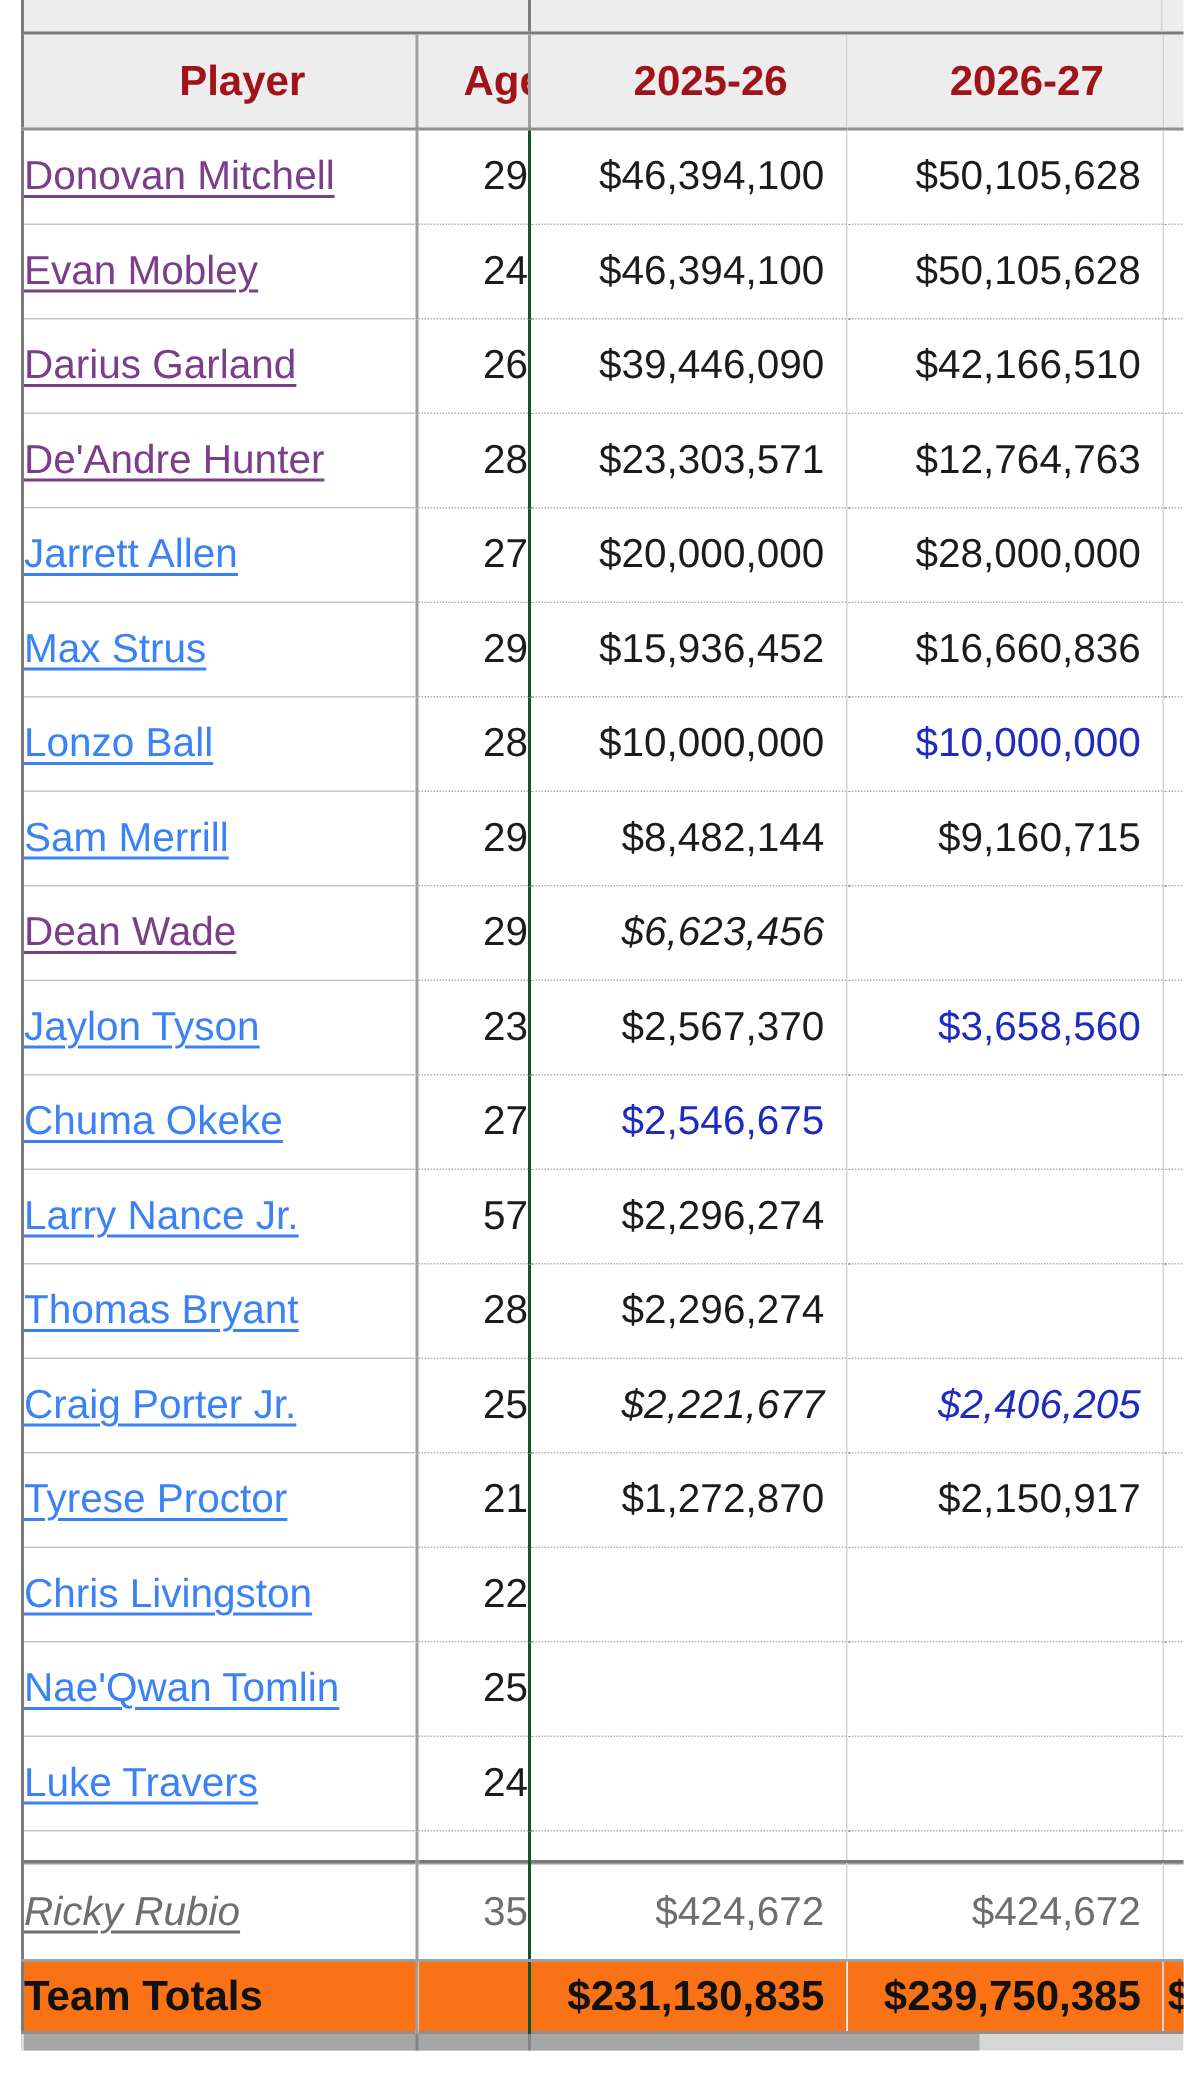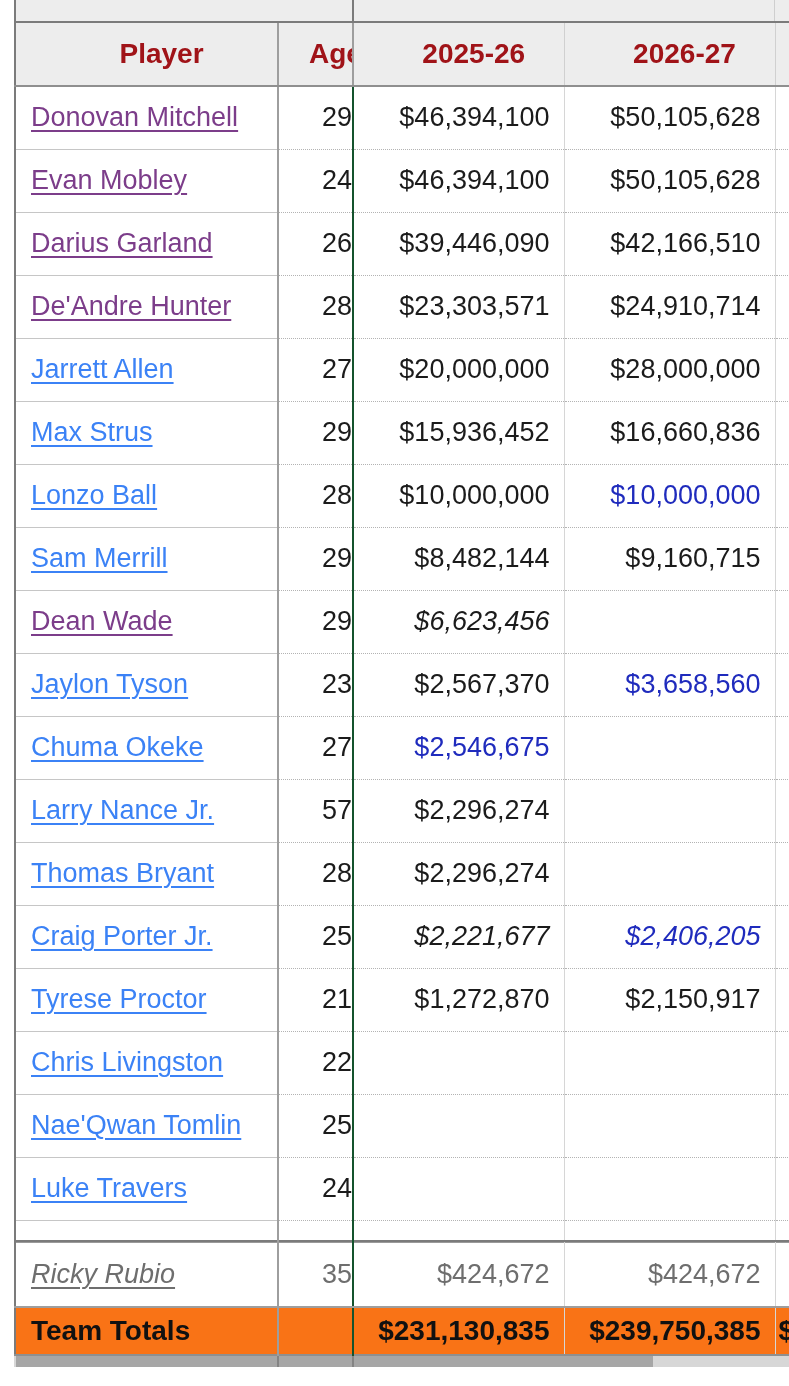--- a/index.html
+++ b/index.html
@@ -31,21 +31,21 @@
   
   .main th{
     height:63px;background:#ededed;color:#a01318;font-weight:bold;font-size:28px;
     border-bottom:2px solid #8f8f8f;text-align:center;padding-left:30px;
   }
   th.c-player,th.c-age{border-right:2px solid #9e9e9e;}
   th.c-sal{border-right:1px solid #d0d0d0;}
 
   
   .main td{height:63px;}
-  td.c-player{border-right:2px solid #9e9e9e;border-bottom:1px solid #c6c6c6;padding-left:15px;}
+  td.c-player{border-right:2px solid #9e9e9e;border-bottom:1px solid #c6c6c6;}
   td.c-age{border-right:2px solid #14532d;border-bottom:1px dotted #b3b3b3;text-align:right;}
   td.c-sal{border-right:1px solid #d6d6d6;border-bottom:1px dotted #b3b3b3;text-align:right;padding-right:14px;}
   td.c-sliver{border-bottom:1px dotted #b3b3b3;}
 
   a.plink{text-decoration:underline;text-decoration-thickness:2px;text-underline-offset:4px;}
   .purple{color:#7c3d8a;}
   .blue{color:#3b82f6;}
   td.blue{color:#1f2bbd;}
   .ital{font-style:italic;}
 
@@ -125,21 +125,21 @@
     <td class="c-sal s2">$42,166,510</td>
     <td class="c-sliver"></td>
   </tr>
 
   <tr>
     <td class="c-player">
       <a href="#" class="plink purple">De'Andre Hunter</a>
     </td>
     <td class="c-age">28</td>
     <td class="c-sal s1">$23,303,571</td>
-    <td class="c-sal s2">$24,910,714</td>
+    <td class="c-sal s2">$12,764,763</td>
     <td class="c-sliver"></td>
   </tr>
 
   <tr>
     <td class="c-player">
       <a href="#" class="plink blue">Jarrett Allen</a>
     </td>
     <td class="c-age">27</td>
     <td class="c-sal s1">$20,000,000</td>
     <td class="c-sal s2">$28,000,000</td>

